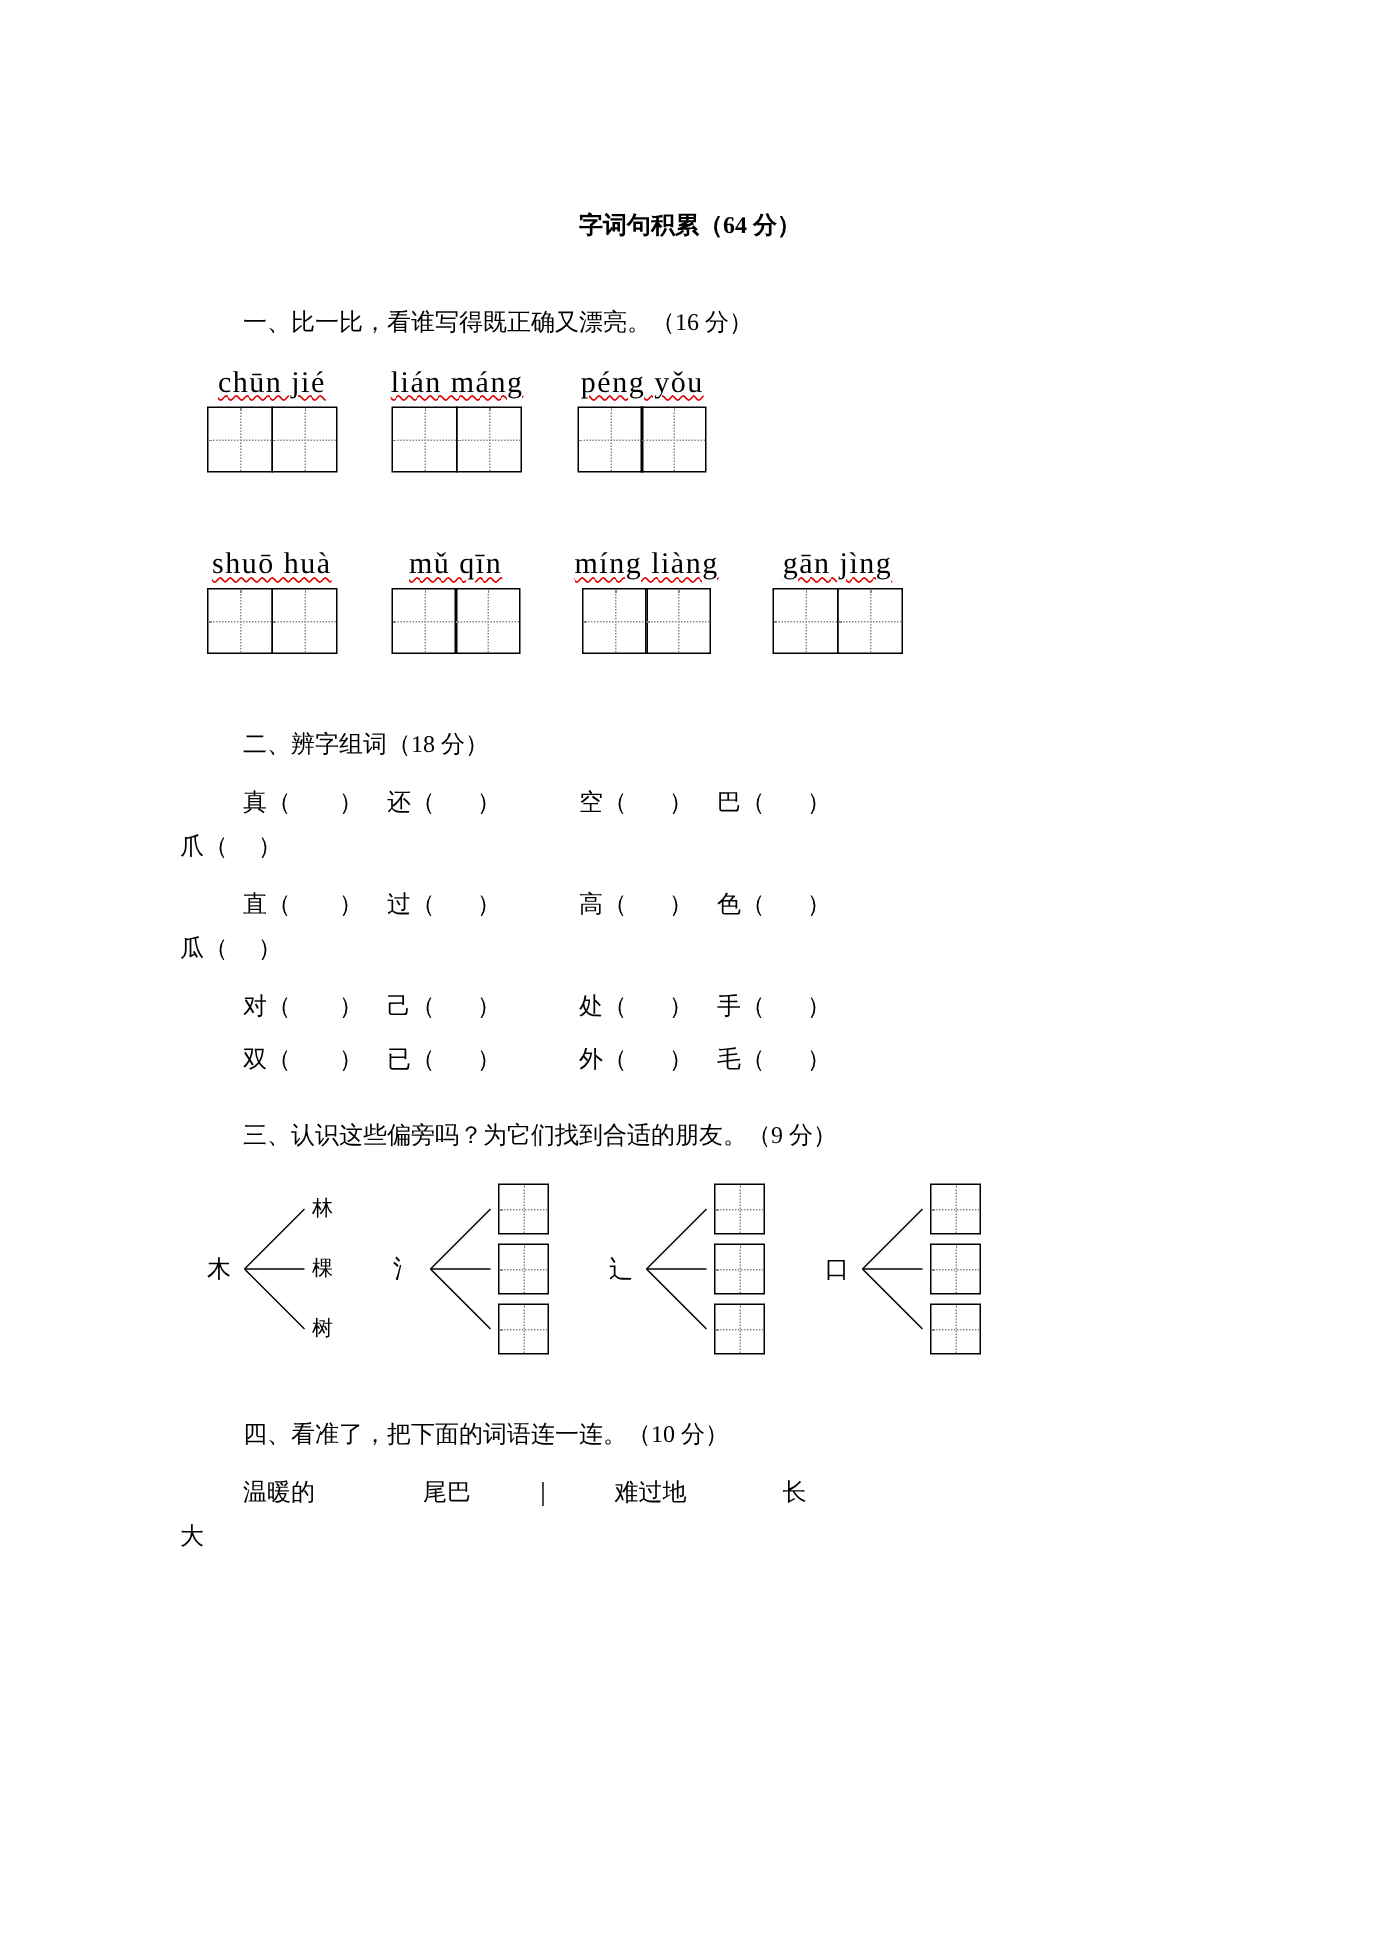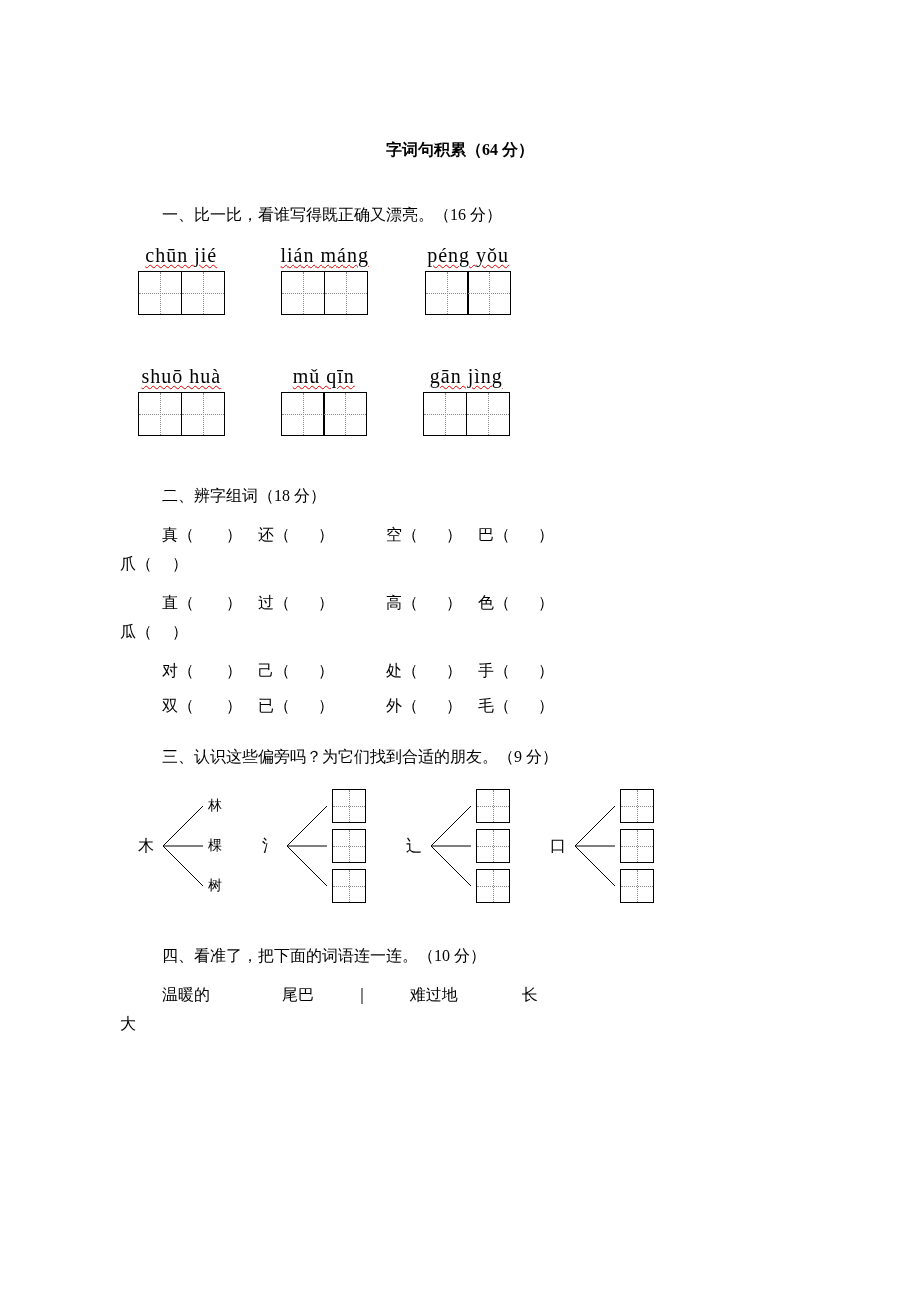--- a/index.html
+++ b/index.html
@@ -16,21 +16,21 @@
     .title {
       text-align: center;
       font-weight: bold;
       margin-bottom: 44px;
     }
     .section-head {
       margin: 30px 0 18px 42px;
     }
     .pinyin-row {
       display: flex;
-      gap: 56px;
+      gap: 36px;
       margin-left: 18px;
       margin-bottom: 50px;
     }
     .pinyin-item { display: flex; flex-direction: column; align-items: center; }
     .pinyin-text {
       font-family: "Times New Roman", serif;
       font-size: 20px;
       margin-bottom: 4px;
       text-decoration: underline;
       text-decoration-color: #d00;
@@ -155,20 +155,27 @@
       </div>
   </div>
   <div class="pinyin-item">
     <div class="pinyin-text">mǔ   qīn</div>
     <div class="boxgrid">
         <div class="tianzi"></div>
         <div class="tianzi"></div>
       </div>
   </div>
   <div class="pinyin-item">
+    <div class="pinyin-text">míng liàng</div>
+    <div class="boxgrid">
+        <div class="tianzi"></div>
+        <div class="tianzi"></div>
+      </div>
+  </div>
+  <div class="pinyin-item">
     <div class="pinyin-text">gān jìng</div>
     <div class="boxgrid">
         <div class="tianzi"></div>
         <div class="tianzi"></div>
       </div>
   </div>
 </div>
 
 <div class="section-head">二、辨字组词（18 分）</div>
 

